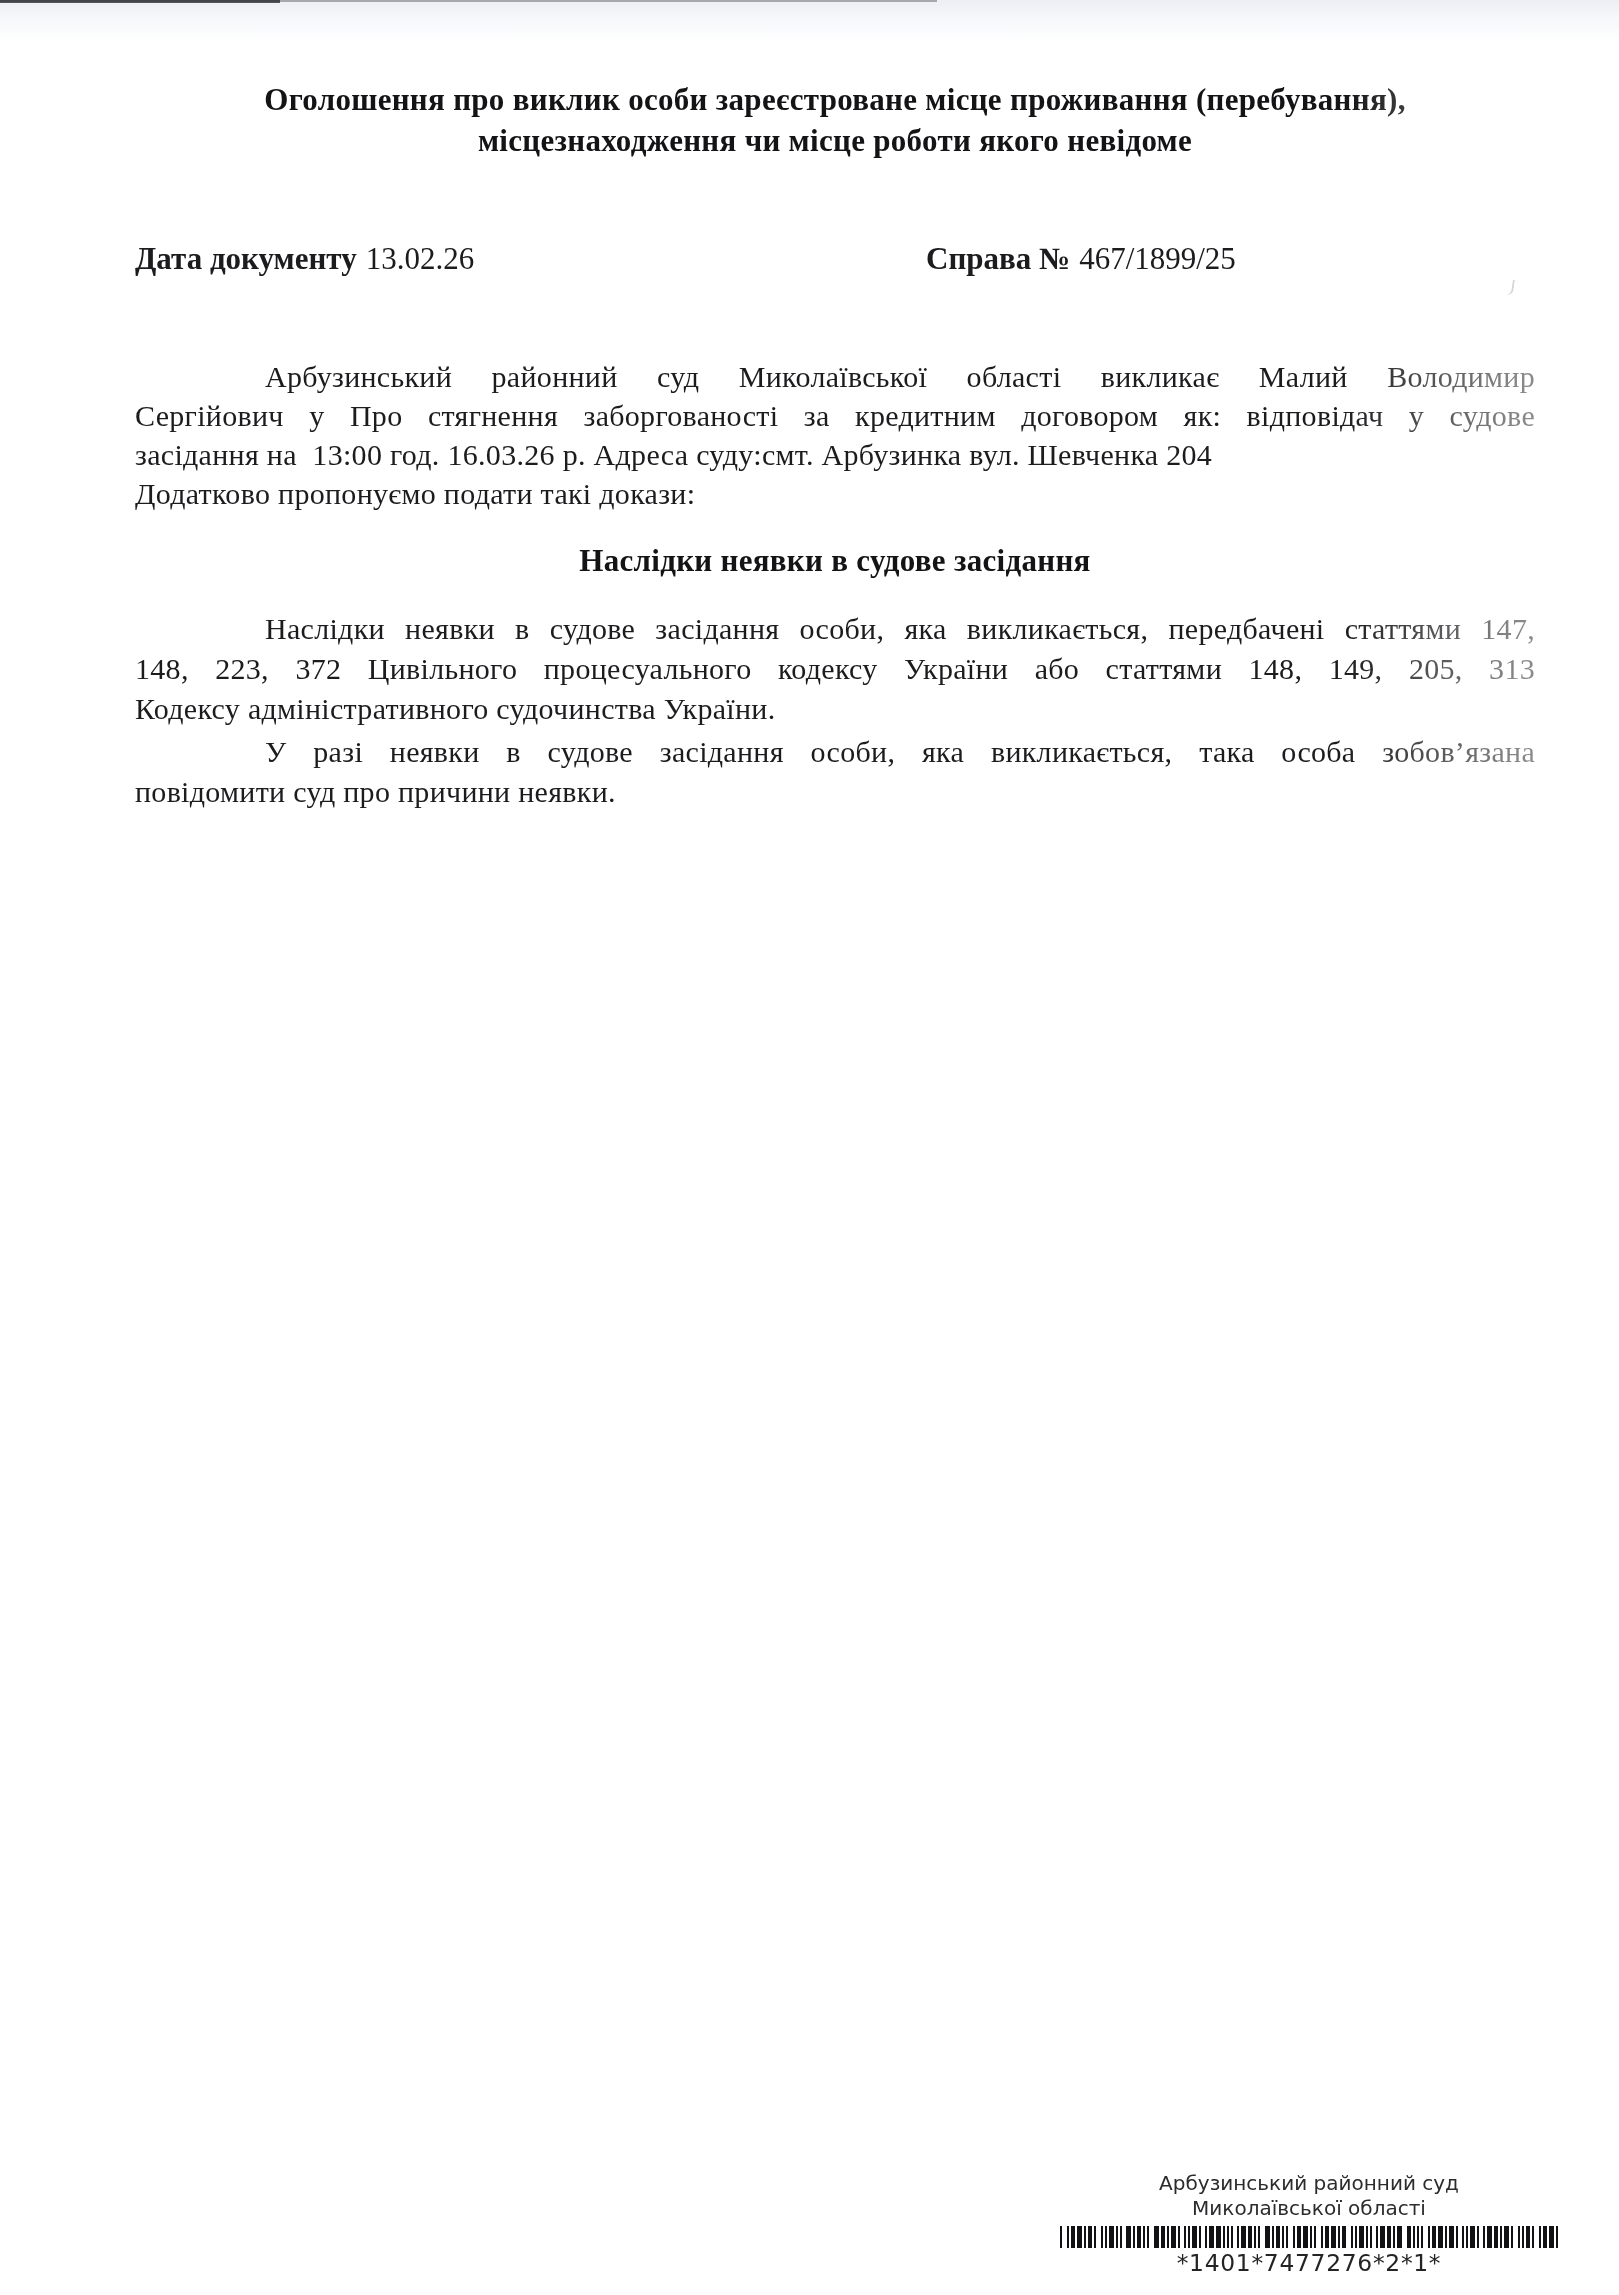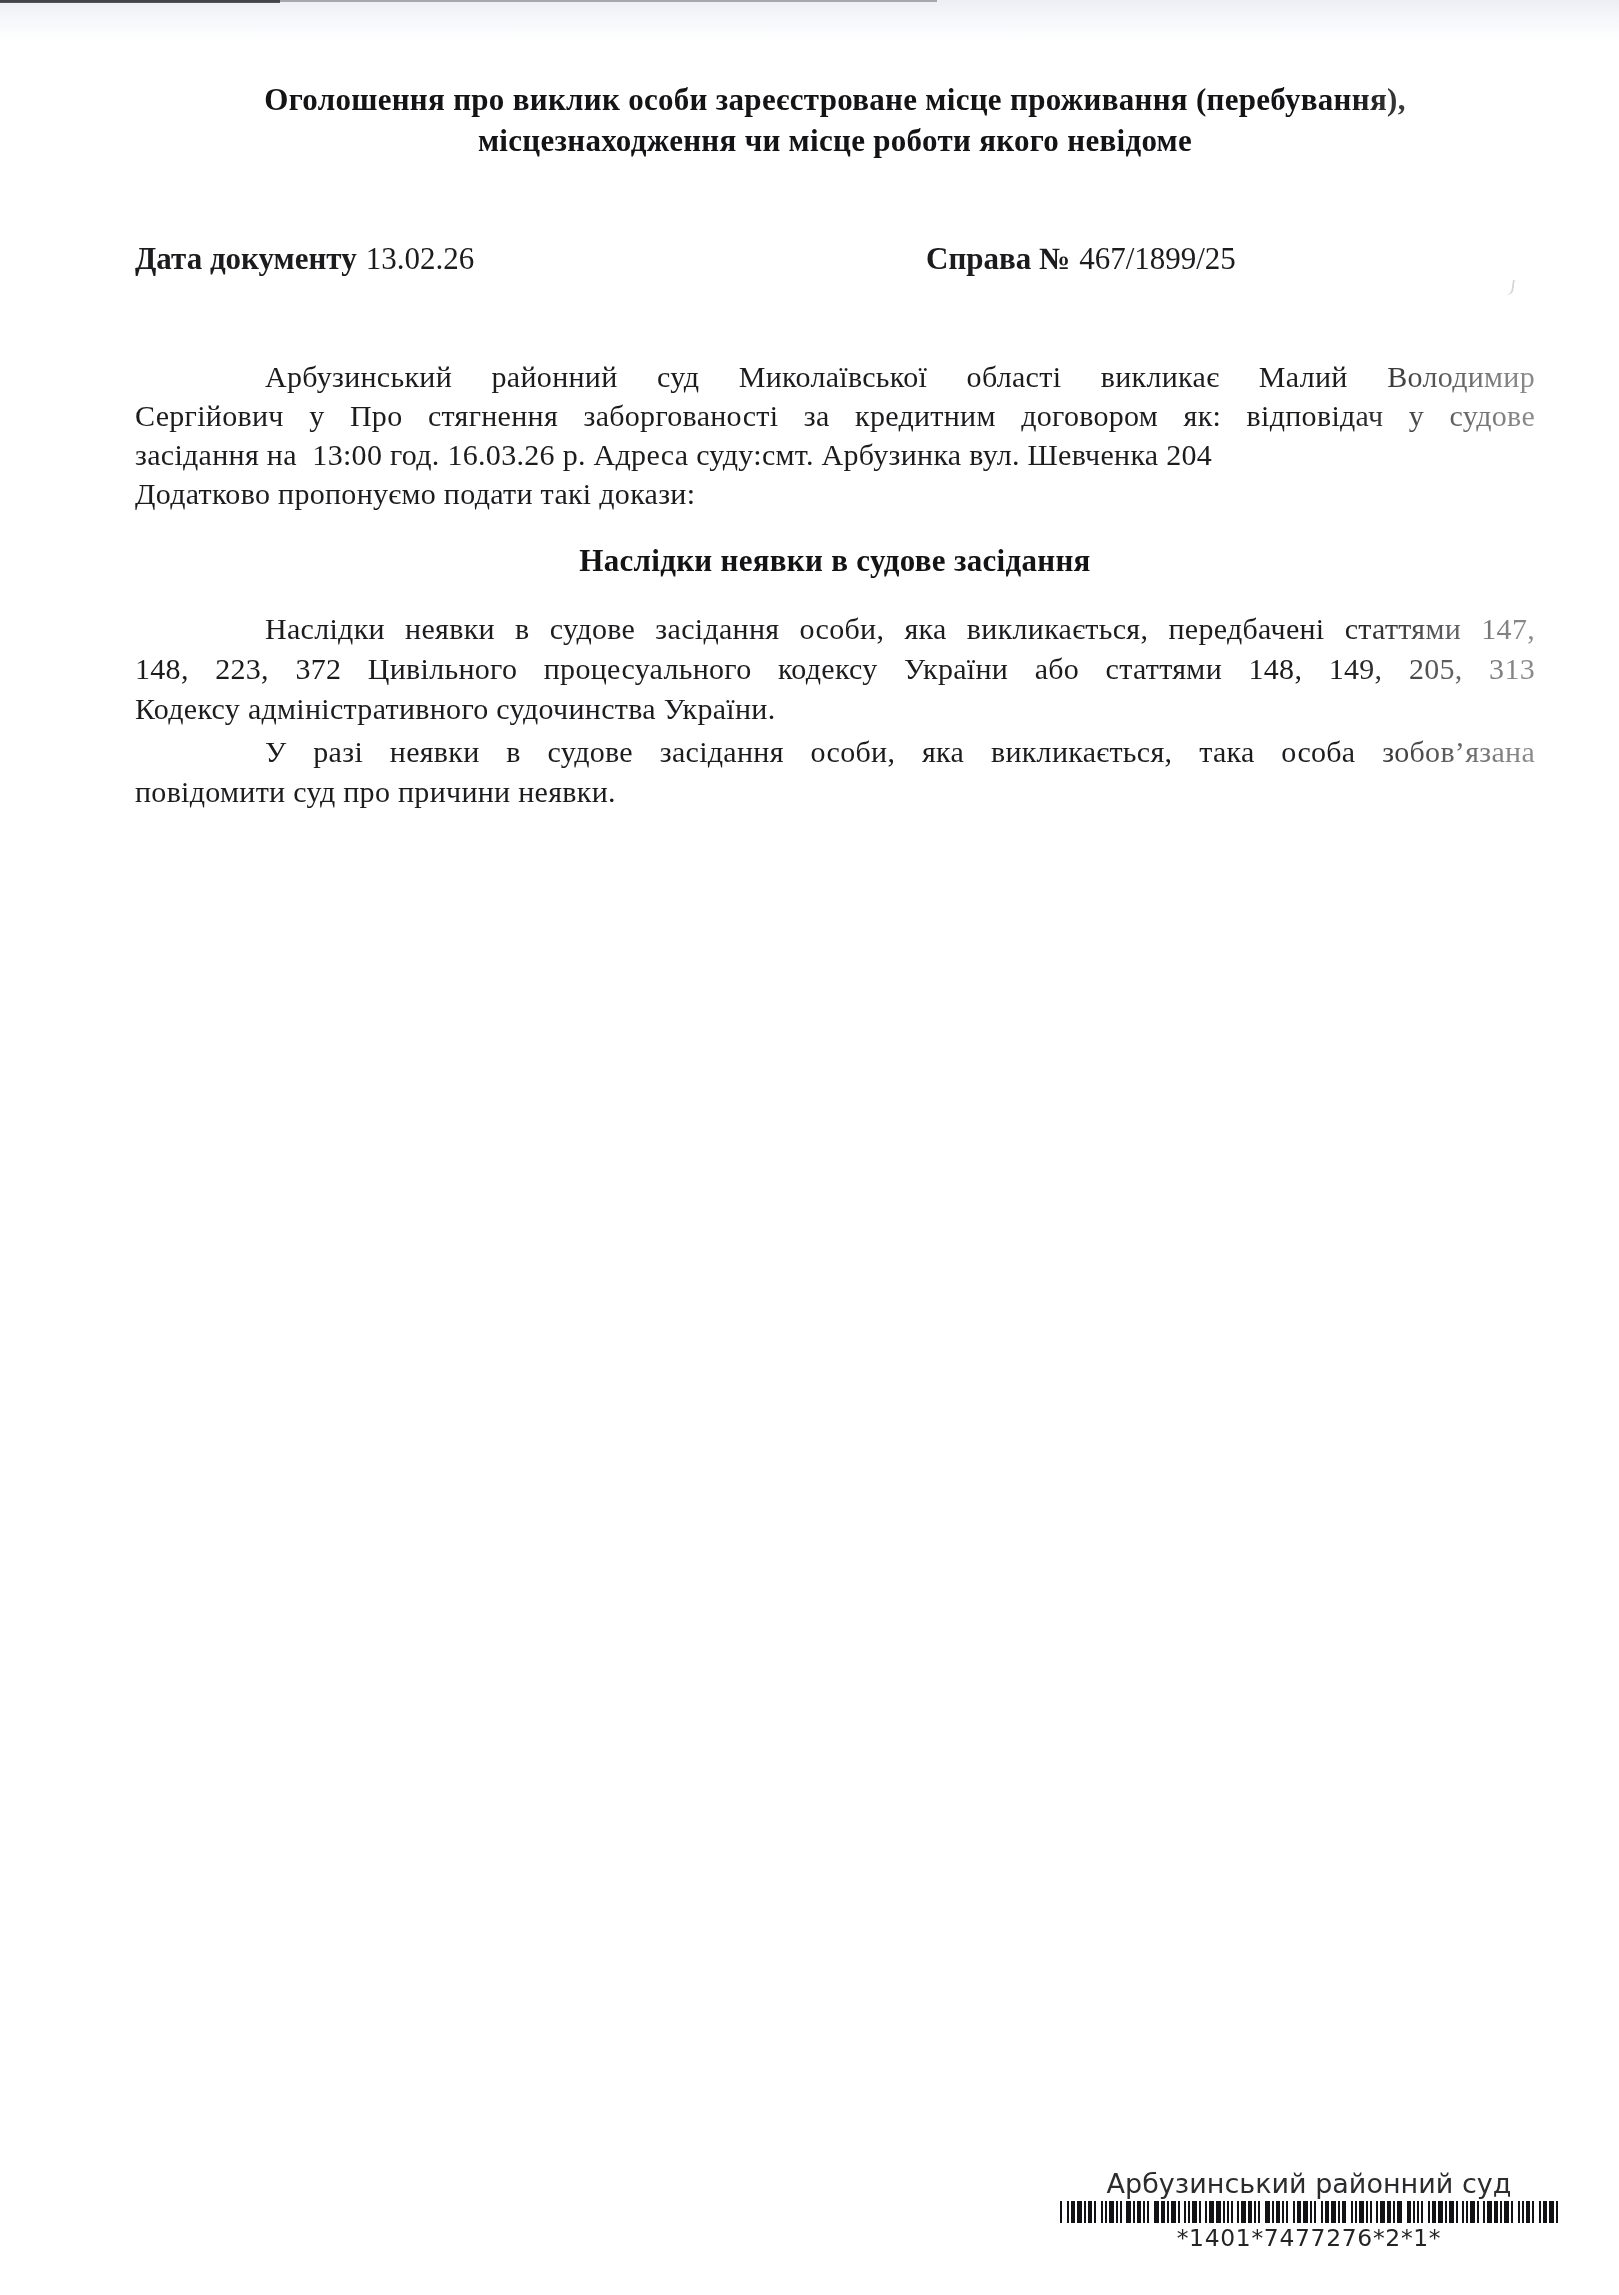--- a/index.html
+++ b/index.html
@@ -67,21 +67,21 @@
     border-right: 2px solid #c4c4ce; border-radius: 0 0 6.5px 0;
     opacity: .7; transform: rotate(8deg);
   }
 
   .footer {
     position: absolute; left: 1016px; top: 2171px; width: 586px;
     text-align: center;
     font-family: "DejaVu Sans", "Liberation Sans", sans-serif;
     color: #2c2c2e;
   }
-  .court-line { font-size: 27px; line-height: 25.4px; }
+  .court-line { font-size: 20px; line-height: 25.4px; }
   .barcode {
     margin-top: 4.6px; height: 22px;
     display: flex; justify-content: center; align-items: stretch;
   }
   .barcode span { flex: 0 0 auto; height: 100%; }
   .barcode .br { background: #121214; }
   .barcode .sp { background: transparent; }
   .barcode-value {
     margin-top: 2px; font-size: 23.4px; line-height: 27px;
     letter-spacing: 0.7px; color: #242426; white-space: nowrap;
@@ -124,20 +124,21 @@
   <div class="content para p3">
     <span class="ln jl ind">У разі неявки в судове засідання особи, яка викликається, така особа зобов’язана</span>
     <span class="ln">повідомити суд про причини неявки.</span>
   </div>
 
   <div class="fade-right"></div>
   <div class="speck"></div>
 
   <div class="footer">
     <div class="court-line">Арбузинський районний суд</div>
+    <div class="court-line">Миколаївської області</div>
     <div class="barcode">
         <span class="br" style="width: 2px;"></span>
         <span class="sp" style="width: 4.6px;"></span>
         <span class="br" style="width: 2px;"></span>
         <span class="sp" style="width: 2px;"></span>
         <span class="br" style="width: 4.6px;"></span>
         <span class="sp" style="width: 2px;"></span>
         <span class="br" style="width: 4.6px;"></span>
         <span class="sp" style="width: 2px;"></span>
         <span class="br" style="width: 2px;"></span>

